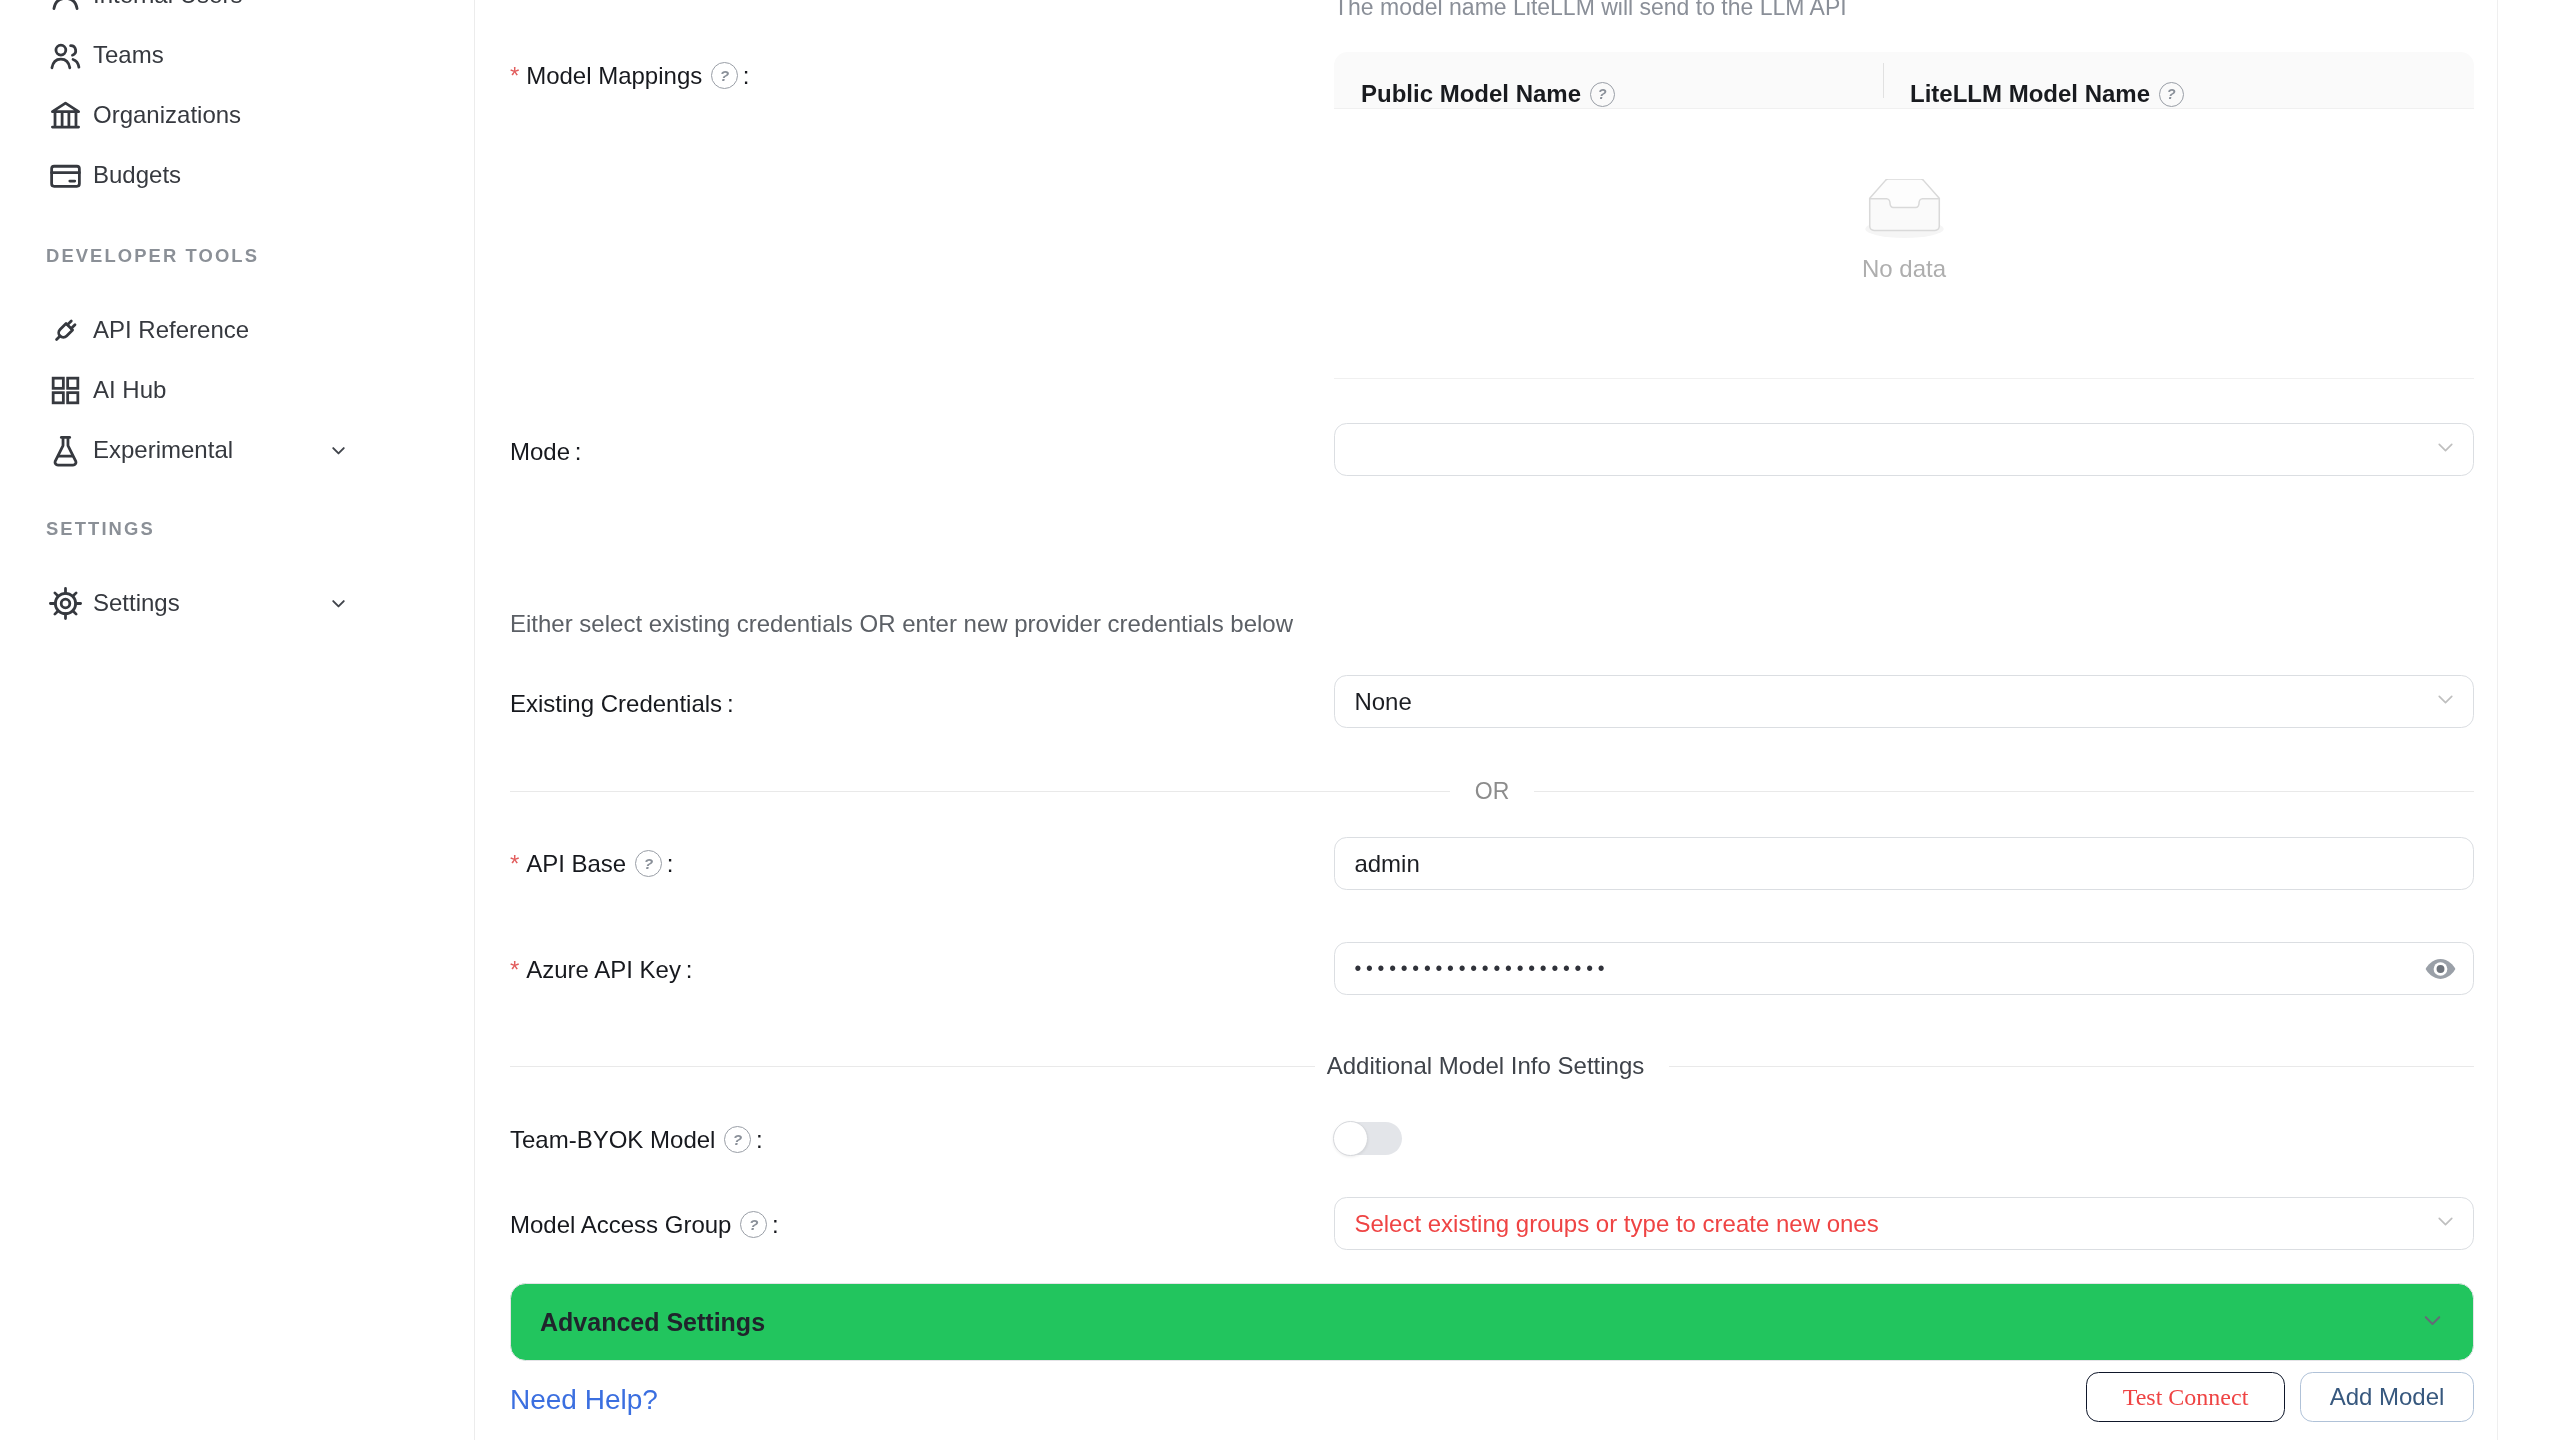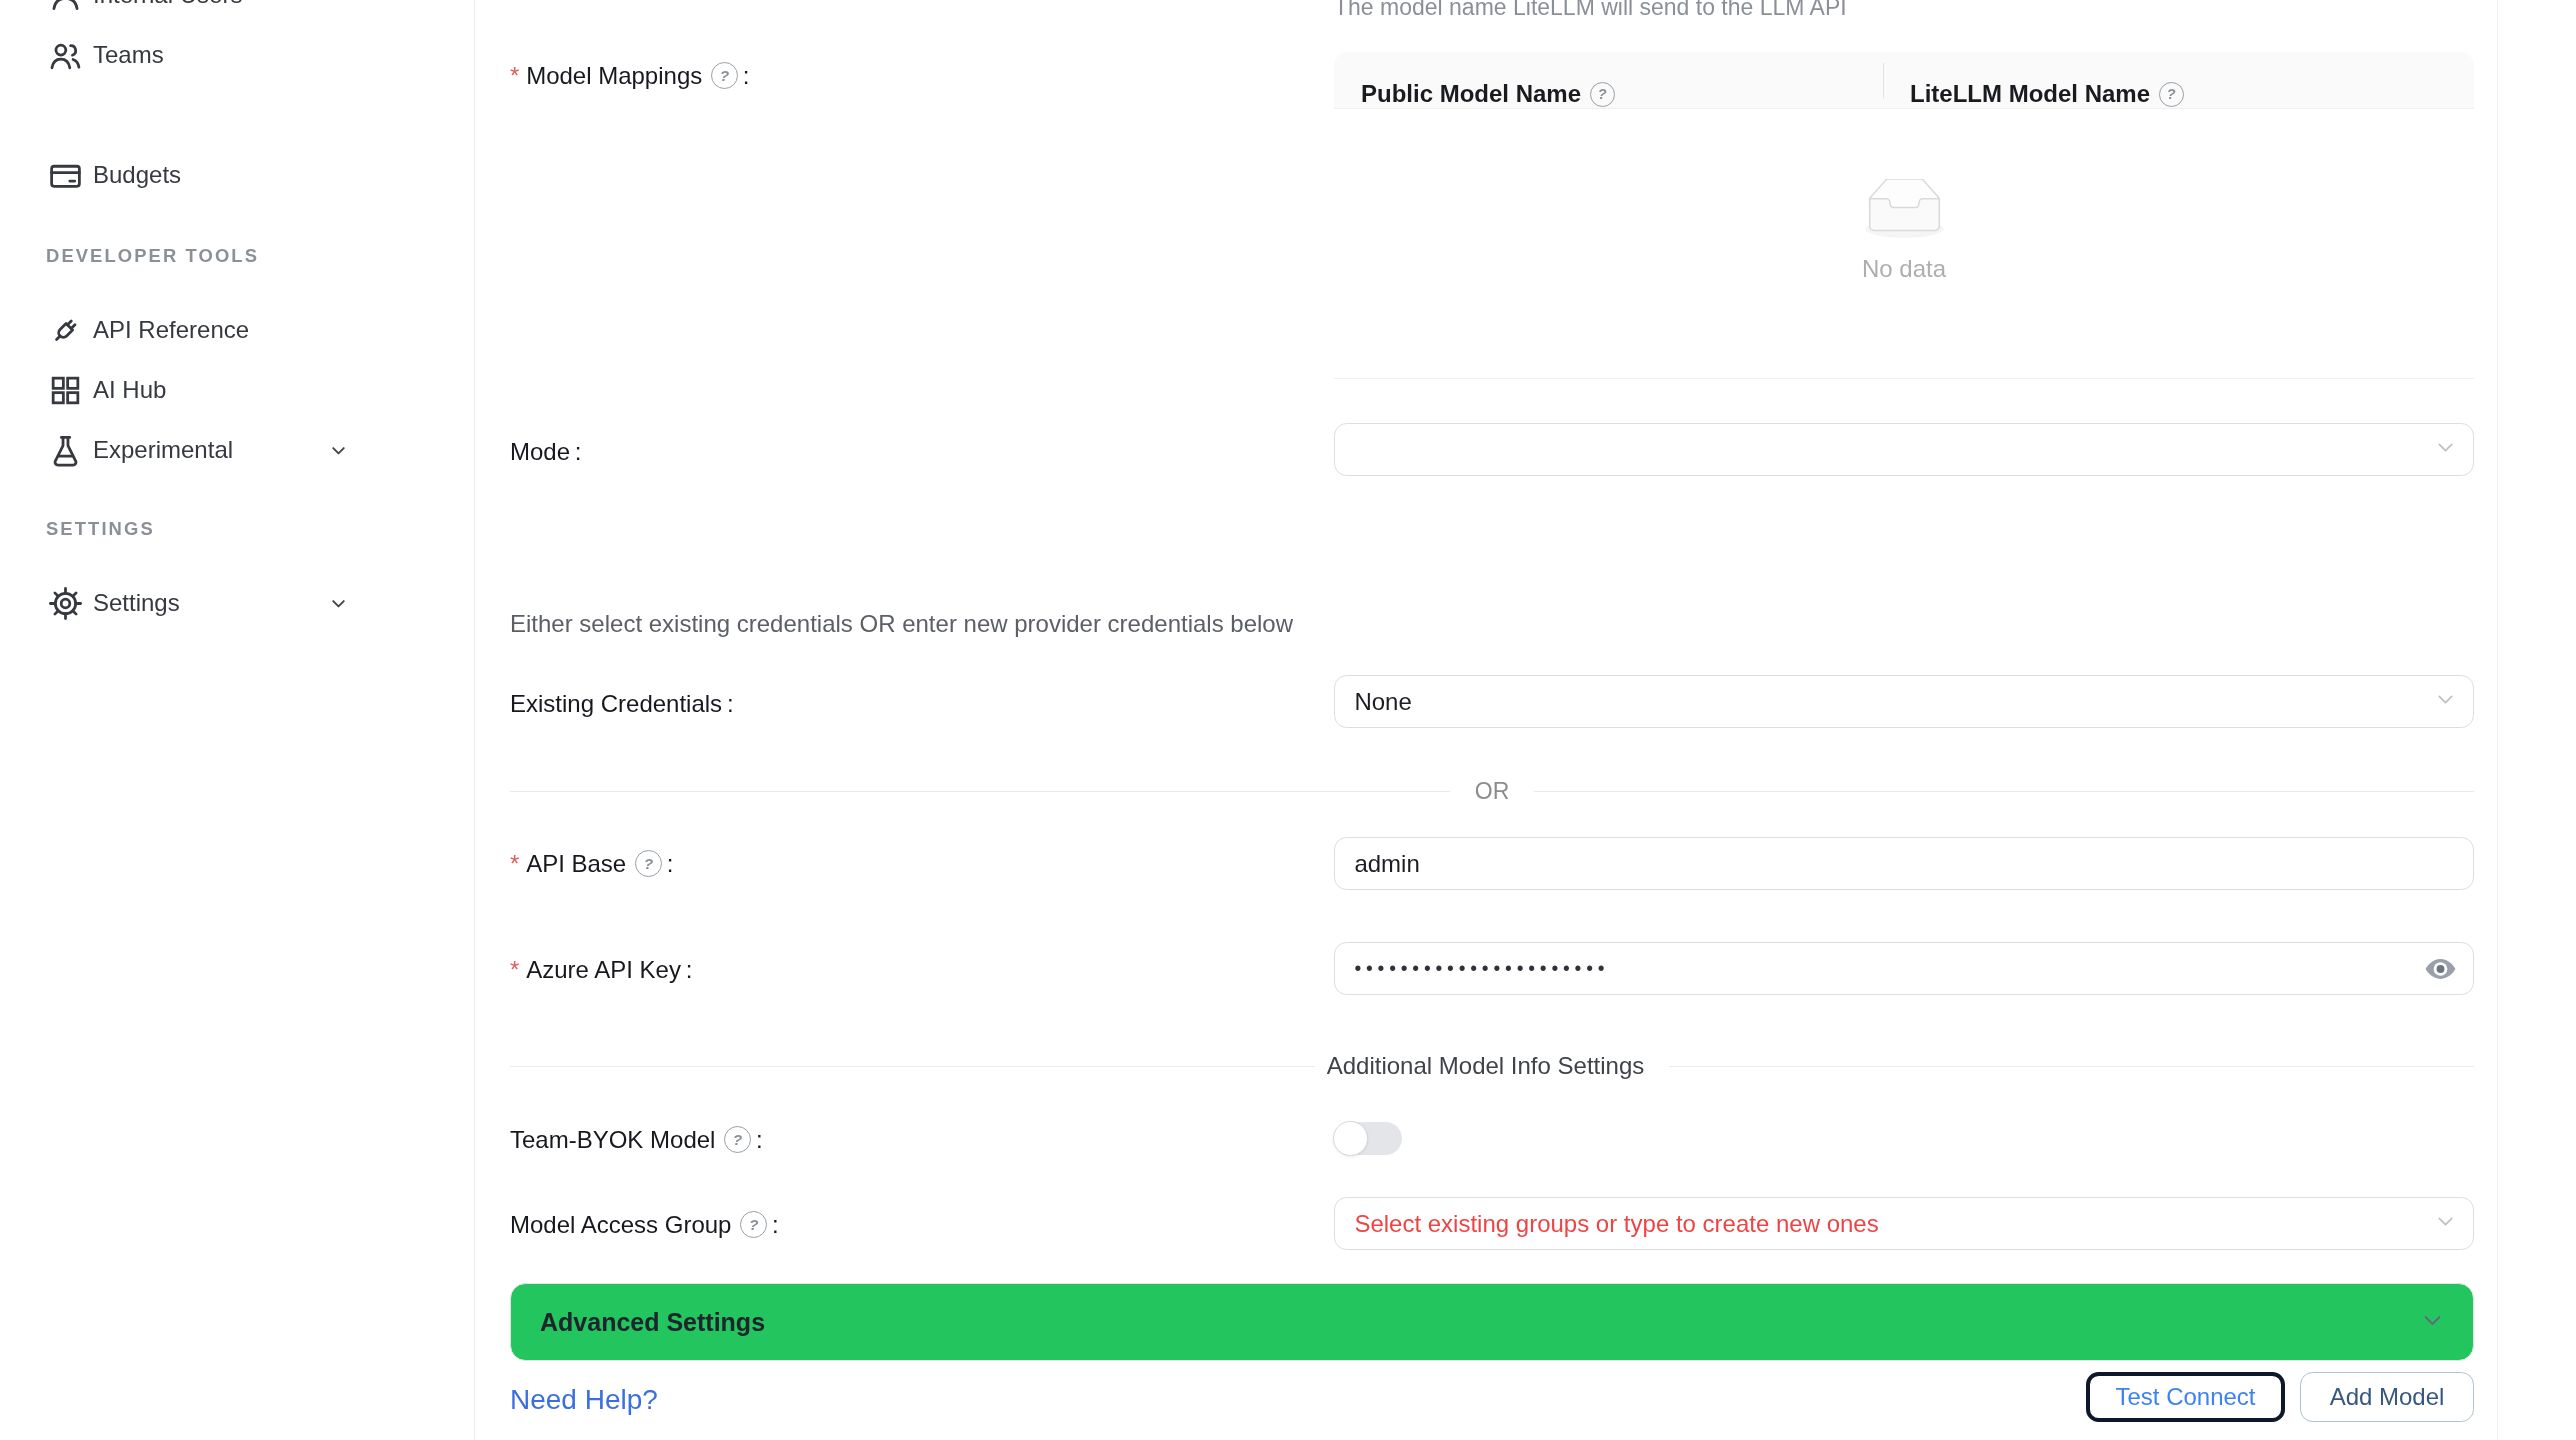--- a/index.html
+++ b/index.html
@@ -48,21 +48,21 @@
   .knob{position:absolute;left:-1px;top:-1px;width:33px;height:33px;border-radius:50%;background:#fff;border:1px solid #d6d8dc;box-shadow:0 1px 2.9px rgba(0,0,0,.08);}
   
   #advanced{position:absolute;left:510px;top:1283px;width:1964px;height:78px;box-sizing:border-box;border:1px solid #e4e4e7;border-radius:15.5px;
         display:flex;align-items:center;background:#22c55e;cursor:pointer;}
   #advanced .adv-label{margin-left:29px;font-size:25px;font-weight:700;color:#20242c;}
   #advanced .adv-chev{position:absolute;right:27px;top:50%;transform:translateY(-50%);}
   
   .need-help{position:absolute;left:510px;top:1384px;font-size:28px;color:#3b6fe0;cursor:pointer;}
   .btn{position:absolute;top:1372px;height:50px;box-sizing:border-box;border-radius:12.6px;background:#fff;display:flex;align-items:center;justify-content:center;
        font-size:24px;cursor:pointer;}
-  #btn-test{left:2086px;width:199px;border:4px solid #0f172a;color:#3b82f6;}
+  #btn-test{left:2086px;width:199px;border:1px solid #0f172a;color:#ef4444;font-family:Liberation Serif, serif;}
   #btn-add{left:2300px;width:174px;border:1px solid #b0c2d8;color:#37587e;}
   .right-rail{position:absolute;left:2497px;top:0;width:1px;height:1440px;background:#efefef;}
 </style>
 </head>
 <body>
 
 <div id="page">
 
   <nav id="sidebar">
 
@@ -81,20 +81,30 @@
         <svg width="37" height="37" viewBox="0 0 24 24" fill="none" stroke="#36393f" stroke-width="1.8" stroke-linecap="round">
             <circle cx="9" cy="8.5" r="3.2"></circle>
             <path d="M3.2 20c.6-3.8 2.9-5.7 5.8-5.7s5.2 1.9 5.8 5.7"></path>
             <path d="M15.3 5.6a3.2 3.2 0 0 1 1.2 6.2"></path>
             <path d="M16.9 14.6c2.2.7 3.4 2.5 3.8 5"></path>
           </svg>
       </span>
       <span class="s-label">Teams</span>
     </div>
 
+    <div class="s-item" style="top:88px">
+      <span class="s-icon">
+        <svg width="37" height="37" viewBox="0 0 24 24" fill="none" stroke="#36393f" stroke-width="1.8" stroke-linecap="round" stroke-linejoin="round">
+            <path d="M3.5 9.5 12 4l8.5 5.5z"></path>
+            <path d="M5.2 10v8.5M9.8 10v8.5M14.2 10v8.5M18.8 10v8.5"></path>
+            <path d="M3.5 19.5h17"></path>
+          </svg>
+      </span>
+      <span class="s-label">Organizations</span>
+    </div>
 
     <div class="s-item" style="top:148px">
       <span class="s-icon">
         <svg width="37" height="37" viewBox="0 0 24 24" fill="none" stroke="#36393f" stroke-width="1.8" stroke-linecap="round">
             <rect x="3" y="6" width="18" height="13" rx="1.6"></rect>
             <path d="M3 10.2h18"></path>
             <path d="M14.8 15.6h3.2"></path>
           </svg>
       </span>
       <span class="s-label">Budgets</span>

